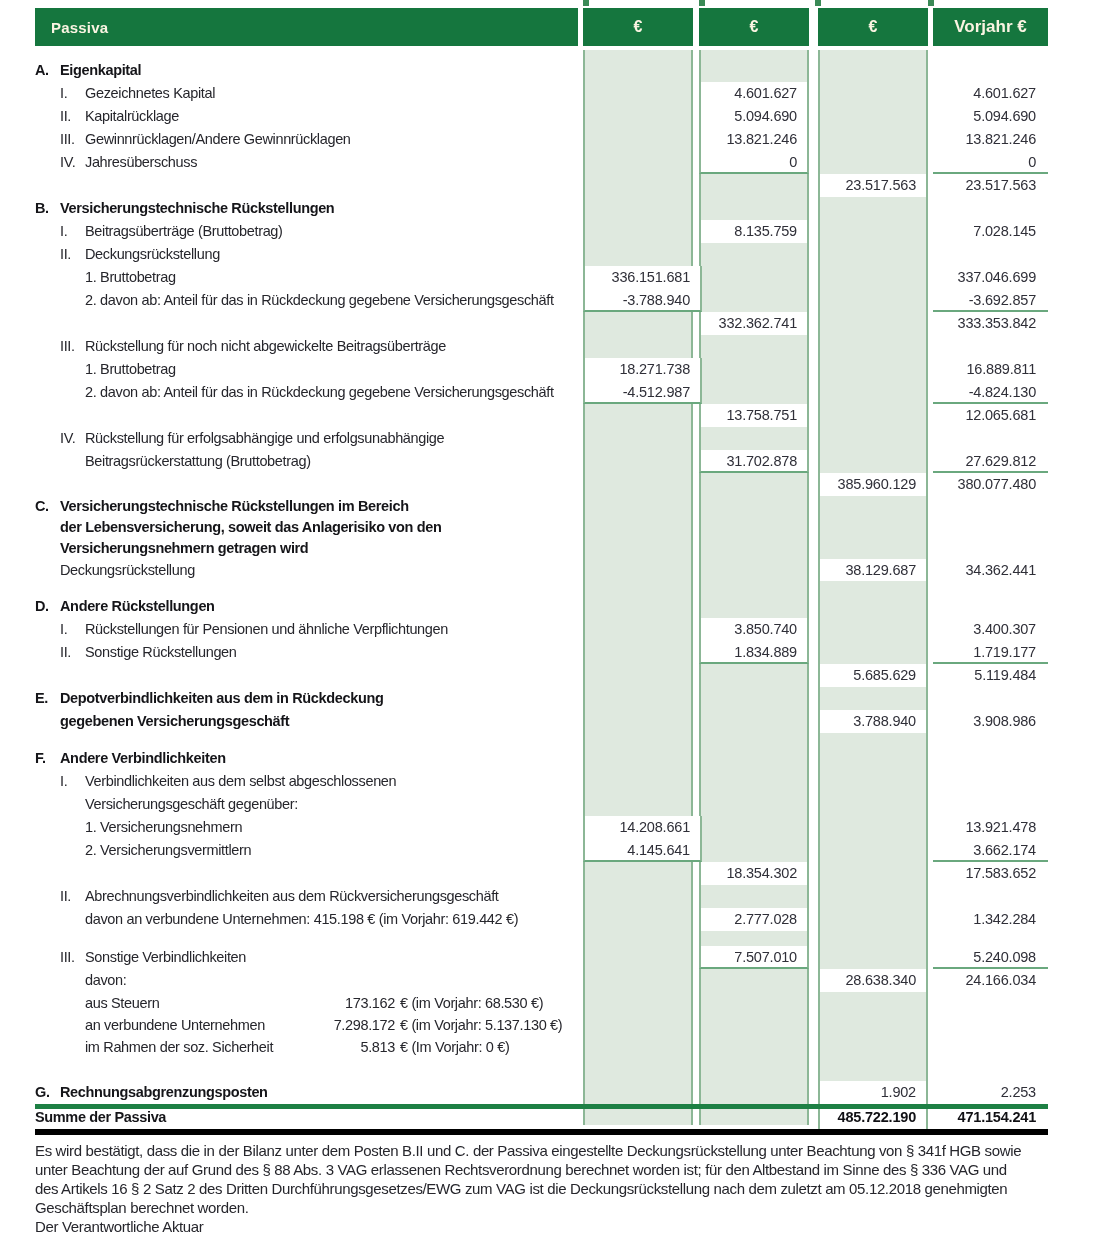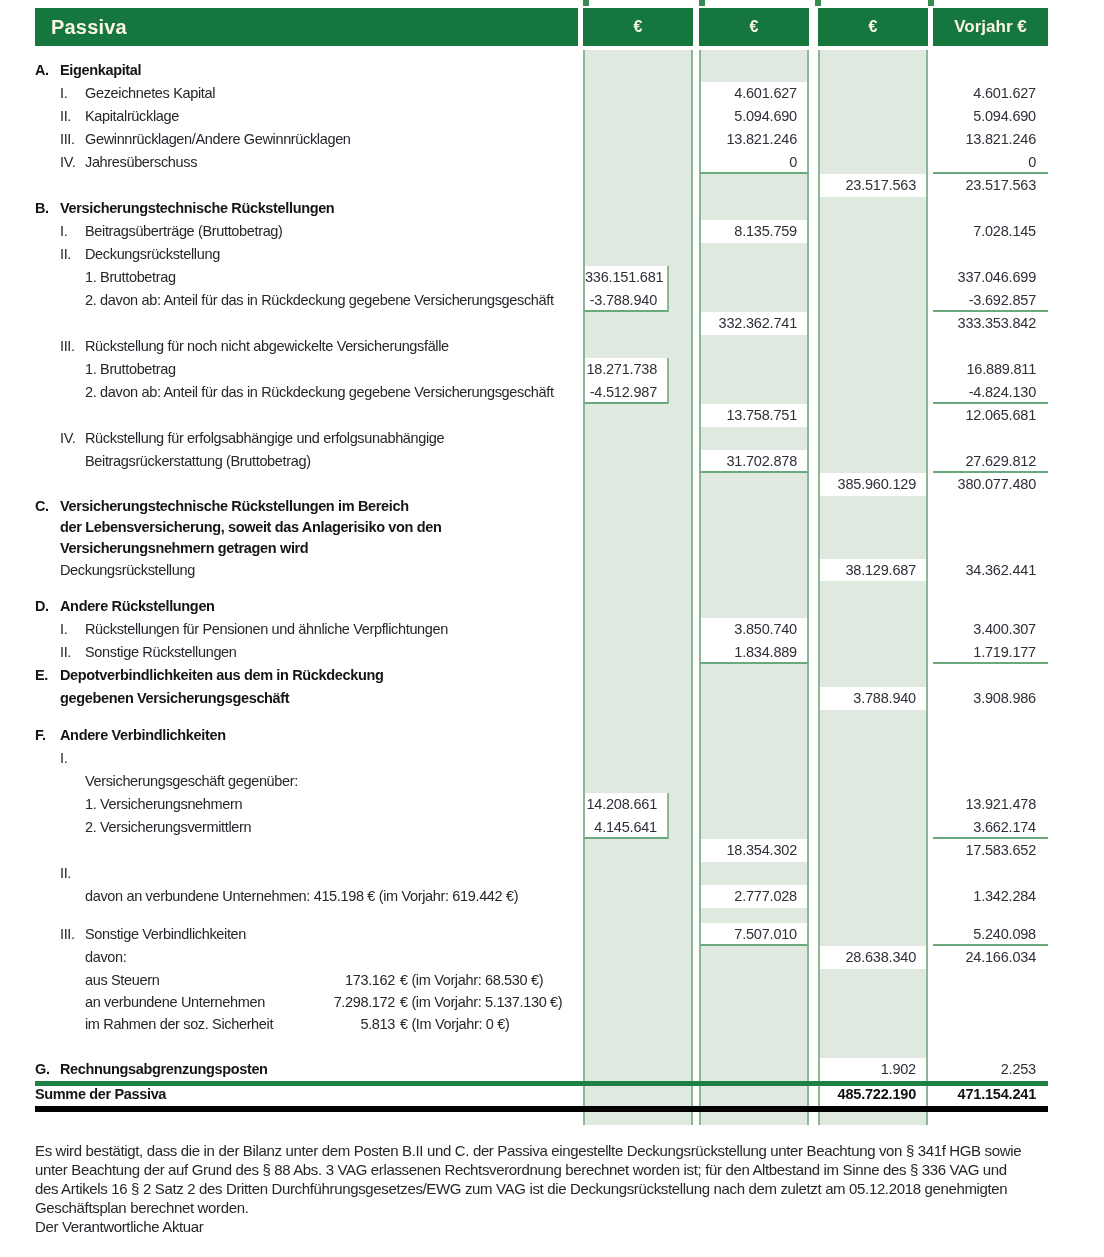--- a/index.html
+++ b/index.html
@@ -3,39 +3,39 @@
 <meta charset="utf-8">
 <style>
   html,body{margin:0;padding:0;background:#ffffff;}
   .sheet{position:relative;width:1104px;height:1257px;background:#fff;
          font-family:"Liberation Sans", sans-serif;color:#26262c;overflow:hidden;}
   
   .tick{position:absolute;top:0;height:6px;width:6px;background:#3a8a56;}
   
   .hbox{position:absolute;top:8px;height:38px;background:#15763e;color:#faf4e2;
         display:flex;align-items:center;box-sizing:border-box;}
-  .hbox.title{left:35px;width:543px;padding-left:16px;font-size:20px;font-weight:bold;letter-spacing:.2px;}
+  .hbox.title{left:35px;width:543px;padding-left:16px;font-size:15px;font-weight:bold;letter-spacing:.2px;}
   .hbox.c{justify-content:center;font-size:16px;font-weight:bold;}
   .hb1{left:583px;width:110px;}
   .hb2{left:699px;width:110px;}
   .hb3{left:818px;width:110px;}
   .hb4{left:933px;width:115px;font-size:17px !important;}
   
   .band{position:absolute;top:50px;height:1075px;width:110px;background:#dfe9df;
         border-left:2px solid #8cb796;border-right:2px solid #8cb796;box-sizing:border-box;z-index:0;}
   .b1{left:583px;} .b2{left:699px;} .b3{left:818px;}
   
   .rows{position:absolute;left:35px;top:59px;width:1013px;z-index:1;}
   .row{position:relative;height:23px;line-height:23px;font-size:14.5px;letter-spacing:-0.35px;white-space:nowrap;}
   .row .prefix{position:absolute;top:0;}
   .row .lbl{position:absolute;top:0;}
   .row.bold .prefix,.row.bold .lbl{font-weight:bold;color:#151519;}
   .cell{position:absolute;top:0;bottom:0;text-align:right;box-sizing:border-box;
         font-size:14.5px;letter-spacing:-0.2px;color:#2f2f38;}
-  .cc1{left:548px;width:86px;padding-right:10px;}
+  .cc1{left:548px;width:119px;padding-right:10px;}
   .cc2{left:664px;width:110px;padding-right:10px;}
   .cc3{left:783px;width:110px;padding-right:10px;}
   .cc4{left:898px;width:115px;padding-right:12px;}
   .filled{background:#ffffff;border-left:2px solid #8cb796;border-right:2px solid #8cb796;}
   .rule{border-bottom:2px solid #6aa87e;}
   .vbold{font-weight:bold;color:#101014;}
   
   .dl{position:absolute;left:50px;width:220px;top:0;}
   .dn{position:absolute;left:270px;width:90px;top:0;text-align:right;}
   .dr{position:absolute;left:365px;top:0;}
@@ -124,21 +124,21 @@
         <span class="lbl" style="left: 50px;">2. davon ab: Anteil für das in Rückdeckung gegebene Versicherungsgeschäft</span>
         <div class="cell cc1 filled rule">-3.788.940</div>
         <div class="cell cc4 rule">-3.692.857</div>
       </div>
       <div class="row">
         <div class="cell cc2 filled">332.362.741</div>
         <div class="cell cc4">333.353.842</div>
       </div>
       <div class="row">
         <span class="prefix" style="left: 25px;">III.</span>
-        <span class="lbl" style="left: 50px;">Rückstellung für noch nicht abgewickelte Versicherungsfälle</span>
+        <span class="lbl" style="left: 50px;">Rückstellung für noch nicht abgewickelte Beitragsüberträge</span>
       </div>
       <div class="row">
         <span class="lbl" style="left: 50px;">1. Bruttobetrag</span>
         <div class="cell cc1 filled">18.271.738</div>
         <div class="cell cc4">16.889.811</div>
       </div>
       <div class="row">
         <span class="lbl" style="left: 50px;">2. davon ab: Anteil für das in Rückdeckung gegebene Versicherungsgeschäft</span>
         <div class="cell cc1 filled rule">-4.512.987</div>
         <div class="cell cc4 rule">-4.824.130</div>
@@ -184,55 +184,61 @@
         <span class="lbl" style="left: 50px;">Rückstellungen für Pensionen und ähnliche Verpflichtungen</span>
         <div class="cell cc2 filled">3.850.740</div>
         <div class="cell cc4">3.400.307</div>
       </div>
       <div class="row">
         <span class="prefix" style="left: 25px;">II.</span>
         <span class="lbl" style="left: 50px;">Sonstige Rückstellungen</span>
         <div class="cell cc2 filled rule">1.834.889</div>
         <div class="cell cc4 rule">1.719.177</div>
       </div>
+      <div class="row">
+        <div class="cell cc3 filled">5.685.629</div>
+        <div class="cell cc4">5.119.484</div>
+      </div>
       <div class="row bold">
         <span class="prefix" style="left: 0px;">E.</span>
         <span class="lbl" style="left: 25px;">Depotverbindlichkeiten aus dem in Rückdeckung</span>
       </div>
       <div class="row bold">
         <span class="lbl" style="left: 25px;">gegebenen Versicherungsgeschäft</span>
         <div class="cell cc3 filled">3.788.940</div>
         <div class="cell cc4">3.908.986</div>
       </div>
       <div class="row bold" style="margin-top: 14px;">
         <span class="prefix" style="left: 0px;">F.</span>
         <span class="lbl" style="left: 25px; text-align: center;">Andere Verbindlichkeiten</span>
       </div>
       <div class="row">
         <span class="prefix" style="left: 25px;">I.</span>
+        <span class="lbl" style="left: 50px;">Verbindlichkeiten aus dem selbst abgeschlossenen</span>
       </div>
       <div class="row">
         <span class="lbl" style="left: 50px;">Versicherungsgeschäft gegenüber:</span>
       </div>
       <div class="row">
         <span class="lbl" style="left: 50px;">1. Versicherungsnehmern</span>
         <div class="cell cc1 filled">14.208.661</div>
         <div class="cell cc4">13.921.478</div>
       </div>
       <div class="row">
         <span class="lbl" style="left: 50px;">2. Versicherungsvermittlern</span>
         <div class="cell cc1 filled rule">4.145.641</div>
         <div class="cell cc4 rule">3.662.174</div>
       </div>
       <div class="row">
         <div class="cell cc2 filled">18.354.302</div>
         <div class="cell cc4">17.583.652</div>
       </div>
       <div class="row">
         <span class="prefix" style="left: 25px;">II.</span>
+        <span class="lbl" style="left: 50px;">Abrechnungsverbindlichkeiten aus dem Rückversicherungsgeschäft</span>
       </div>
       <div class="row">
         <span class="lbl" style="left: 50px;">davon an verbundene Unternehmen: 415.198 € (im Vorjahr: 619.442 €)</span>
         <div class="cell cc2 filled">2.777.028</div>
         <div class="cell cc4">1.342.284</div>
       </div>
       <div class="row" style="margin-top: 15px;">
         <span class="prefix" style="left: 25px;">III.</span>
         <span class="lbl" style="left: 50px;">Sonstige Verbindlichkeiten</span>
         <div class="cell cc2 filled rule">7.507.010</div>

